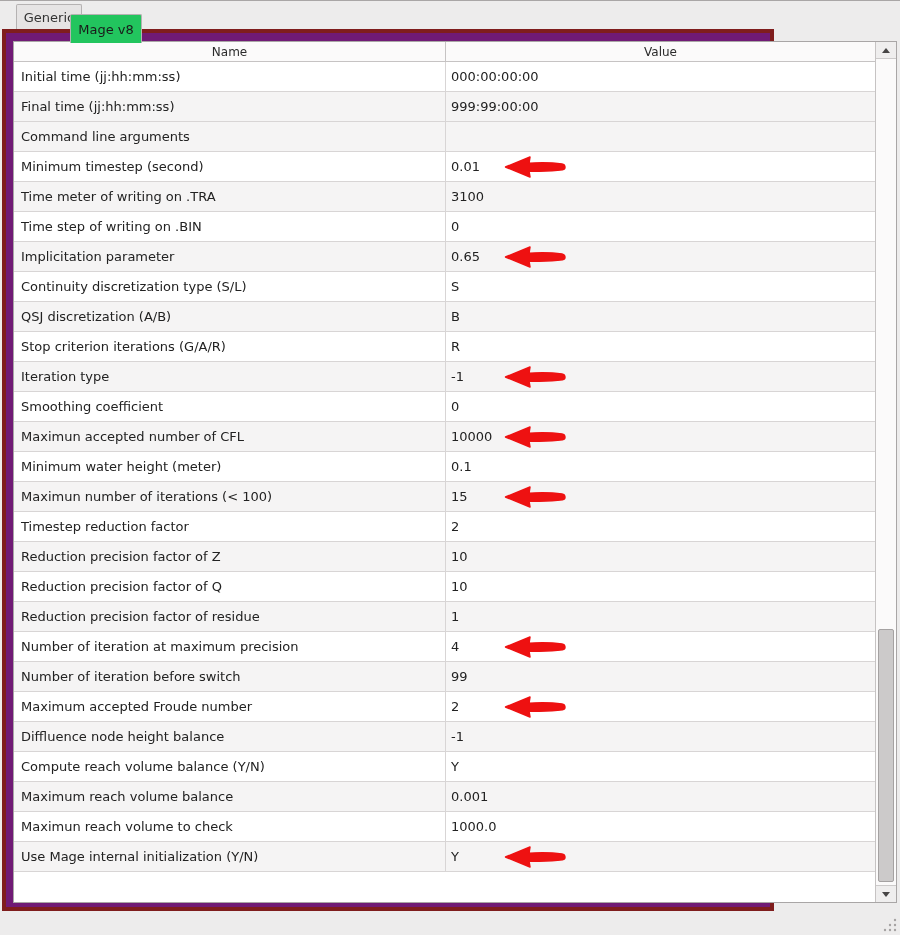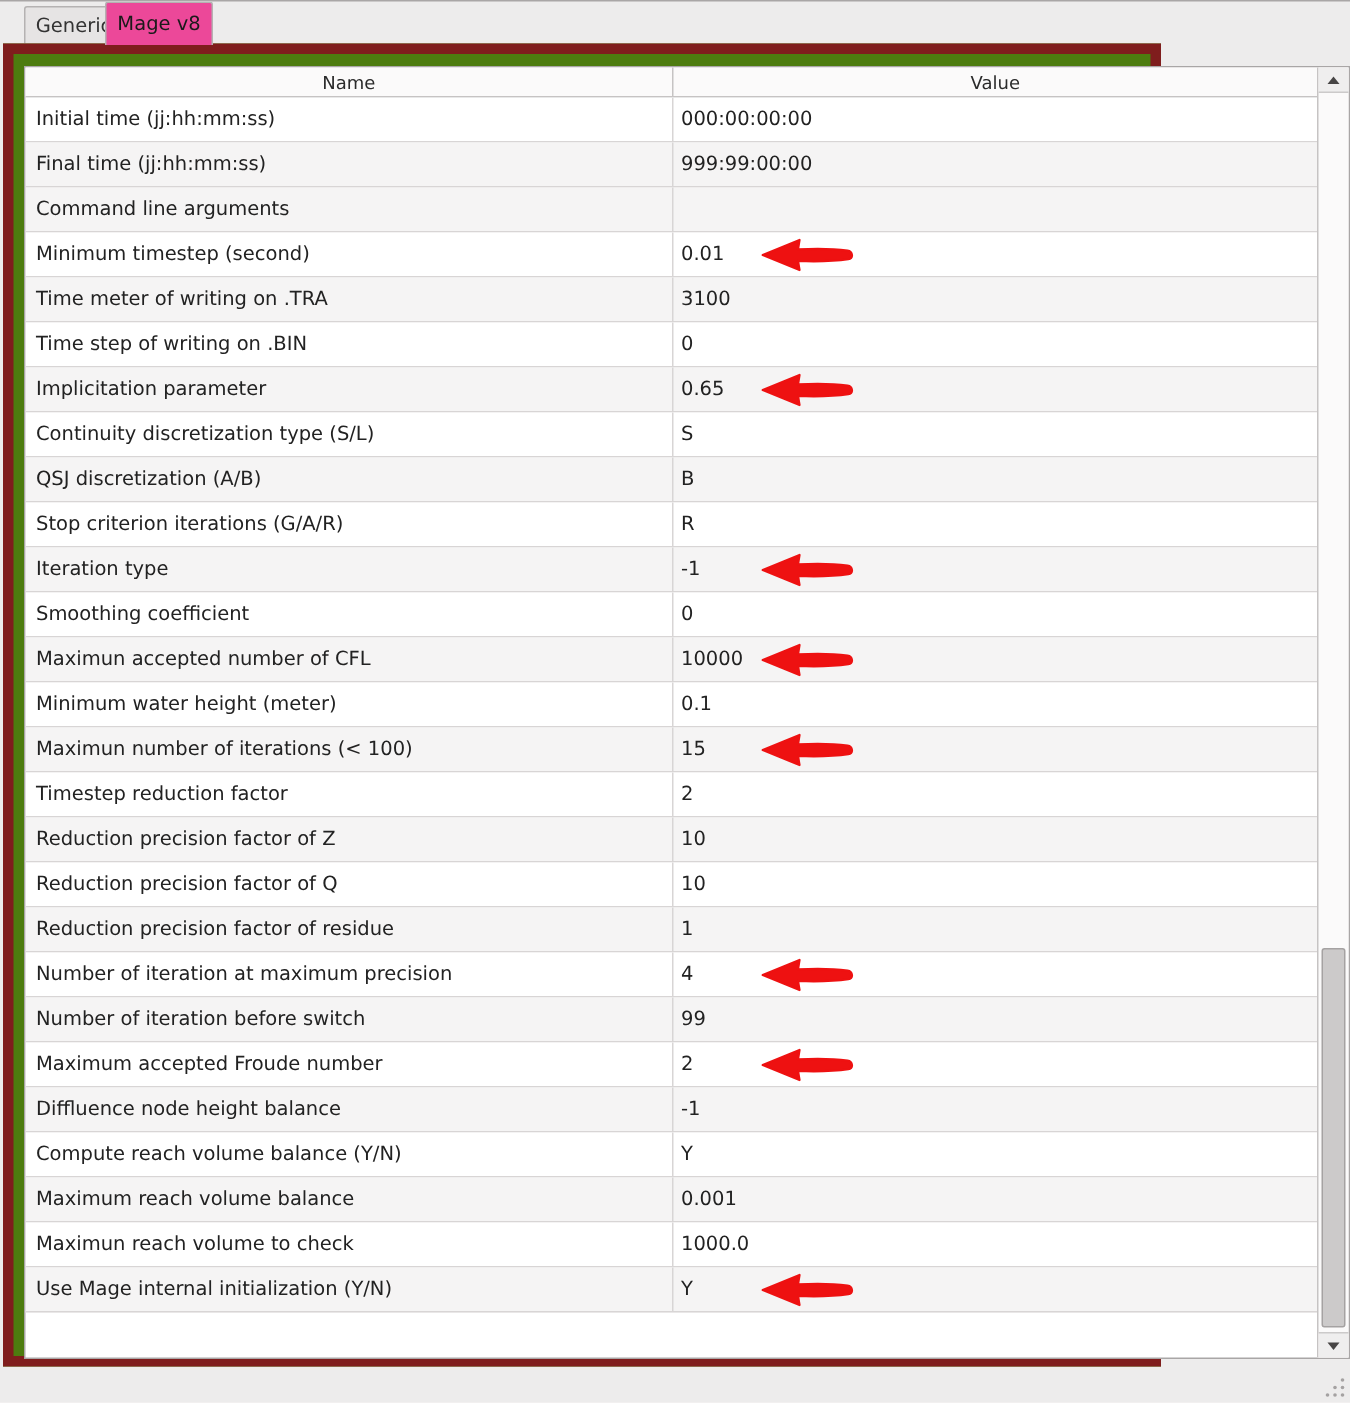--- a/index.html
+++ b/index.html
@@ -13,25 +13,25 @@
   .top-edge{position:absolute;left:0;top:0;width:900px;height:1px;background:#a9a6a6;}
   
   .tab{
     position:absolute;box-sizing:border-box;
     border:1px solid #b5b2b2;border-bottom:none;
     border-radius:2px 2px 0 0;
     font-size:13px;display:flex;align-items:center;justify-content:center;
     cursor:default;
   }
   .tab.inactive{left:16px;top:4px;width:66px;height:25px;background:#e6e4e4;color:#333;z-index:1;}
-  .tab.active{left:70px;top:1px;width:72px;height:29px;background:#ec4899;color:#1a1a1a;z-index:3;}
+  .tab.active{left:70px;top:14px;width:72px;height:29px;background:#22c55e;color:#1a1a1a;z-index:3;}
   
   .panel{
     position:absolute;left:2px;top:29px;width:772px;height:882px;
-    box-sizing:border-box;background:#4d7c0f;border:7px solid #7f1d1d;z-index:2;
+    box-sizing:border-box;background:#701a75;border:4px solid #7f1d1d;z-index:2;
   }
   
   .table-frame{
     position:absolute;left:7px;top:8px;width:884px;height:862px;
     box-sizing:border-box;border:1px solid #a9a6a6;background:#fff;
   }
   .grid{position:absolute;left:0;top:0;right:21px;bottom:0;}
   .header-row{
     height:20px;display:flex;box-sizing:border-box;
     background:#fbfafa;border-bottom:1px solid #c6c3c3;

